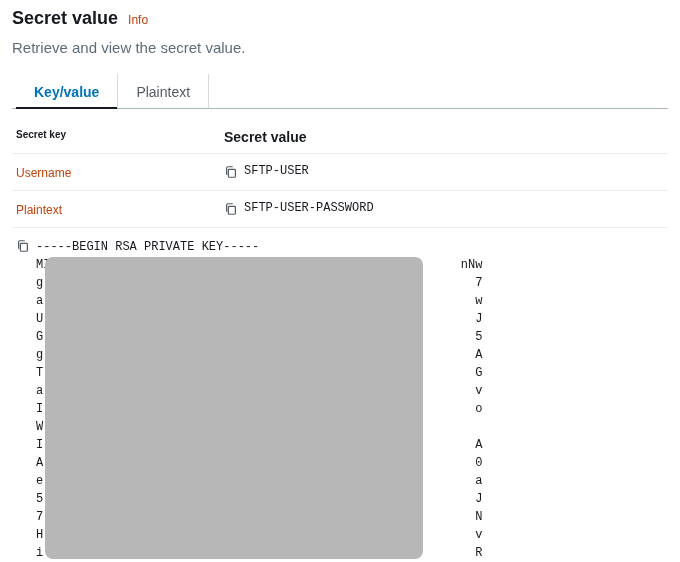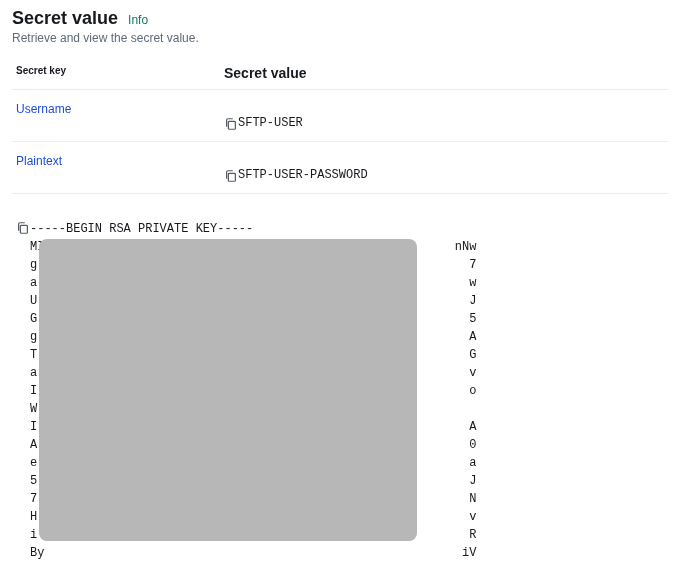--- a/index.html
+++ b/index.html
@@ -7,22 +7,22 @@
     margin: 0; padding: 0;
     font-family: "Amazon Ember", "Helvetica Neue", Arial, sans-serif;
     font-size: 14px;
     color: #16191f;
     background: #ffffff;
     width: 680px;
   }
   .panel { padding: 8px 12px 0 12px; }
   .header-row { display: flex; align-items: baseline; gap: 10px; }
   .title { font-size: 18px; font-weight: 700; color: #16191f; }
-  .info-link { color: #0f766e; font-size: 12px; cursor: pointer; }
-  .subtitle { color: #5f6b7a; font-size: 12px; margin-top: 2px; }
+  .info-link { color: #c2410c; font-size: 12px; cursor: pointer; }
+  .subtitle { color: #5f6b7a; font-size: 15px; margin-top: 10px; }
   .tabs {
     display: flex;
     margin-top: 18px;
     border-bottom: 1px solid #aab7b8;
     padding-left: 4px;
   }
   .tab {
     padding: 10px 18px 8px 18px;
     font-size: 14px;
     color: #545b64;
@@ -49,22 +49,22 @@
   }
   .kv-header .col-key { width: 208px; font-weight: 700; font-size: 10px; color: #16191f; }
   .kv-header .col-val { flex: 1; font-weight: 700; font-size: 14px; color: #16191f; }
   .kv-row {
     display: flex;
     align-items: flex-start;
     border-bottom: 1px solid #eaeded;
     padding: 10px 4px;
     font-size: 12px;
   }
-  .kv-row .col-key { width: 208px; color: #1d4ed8; padding-top: 2px; }
-  .kv-row .col-val { flex: 1; display: flex; align-items: flex-start; min-width: 0; margin-top: 16px; }
+  .kv-row .col-key { width: 208px; color: #c2410c; padding-top: 2px; }
+  .kv-row .col-val { flex: 1; display: flex; align-items: flex-start; gap: 6px; min-width: 0; }
   .copy-icon {
     flex: 0 0 auto;
     width: 14px; height: 14px;
     display: inline-block;
     cursor: pointer;
     margin-top: 1px;
   }
   .copy-icon svg { display: block; }
   .val-text {
     font-family: Monaco, Consolas, "Courier New", monospace;
@@ -94,20 +94,24 @@
 <body>
 
 <div class="panel">
 
   <div class="header-row">
     <span class="title">Secret value</span>
     <span class="info-link">Info</span>
   </div>
   <div class="subtitle">Retrieve and view the secret value.</div>
 
+  <div class="tabs">
+    <div class="tab active">Key/value</div>
+    <div class="tab">Plaintext</div>
+  </div>
 
   <div class="kv-header">
     <div class="col-key">Secret key</div>
     <div class="col-val">Secret value</div>
   </div>
 
   <div class="kv-row">
     <div class="col-key">Username</div>
     <div class="col-val">
       <span class="copy-icon">

